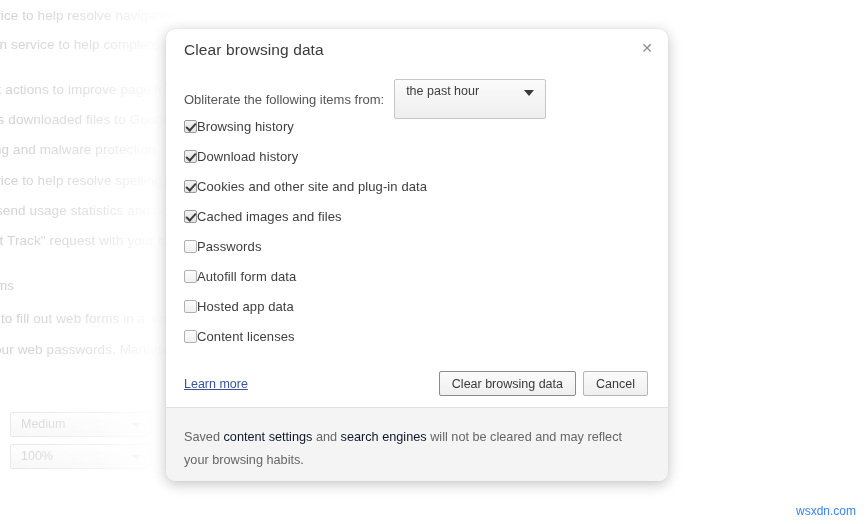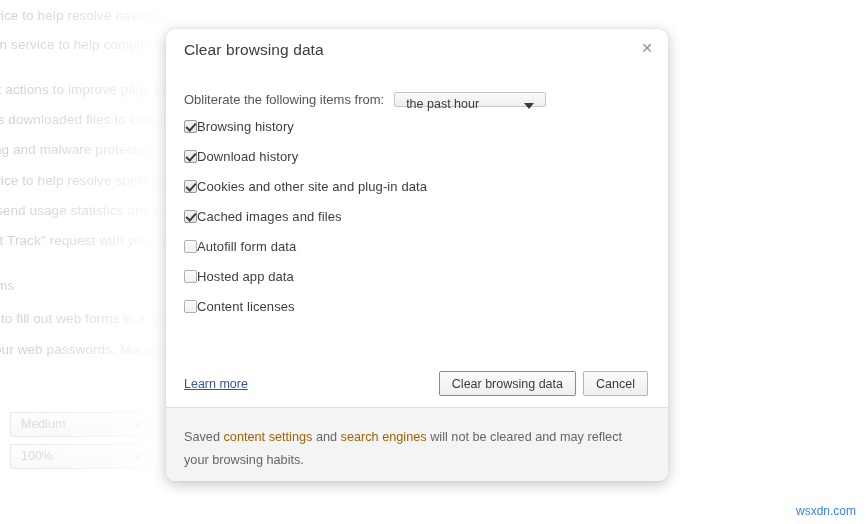--- a/index.html
+++ b/index.html
@@ -111,21 +111,21 @@
     display: flex;
     align-items: center;
   }
   #period-label {
     font-size: 13px;
     color: #555555;
     margin-right: 10px;
   }
   #period-select {
     position: relative;
-    height: 15px;
+    height: 40px;
     min-width: 152px;
     border: 1px solid #c6c6c6;
     border-radius: 2px;
     background: linear-gradient(#fbfbfb, #eeeeee);
     box-sizing: border-box;
     cursor: pointer;
   }
   #period-select-value {
     position: absolute;
     left: 11px;
@@ -248,21 +248,21 @@
   #footer-text {
     position: absolute;
     left: 18px;
     top: 18px;
     width: 444px;
     font-size: 12.7px;
     line-height: 23px;
     color: #666666;
   }
   #footer-text .flink {
-    color: #a16207;
+    color: #0f172a;
     cursor: pointer;
   }
 
   
   #watermark {
     position: absolute;
     right: 10px;
     bottom: 6px;
     font-size: 12px;
     color: #3b82f6;
@@ -326,20 +326,24 @@
       <div class="check-row checked">
         <span class="cbox"></span>
         <span class="check-label">Cookies and other site and plug-in data</span>
       </div>
       <div class="check-row checked">
         <span class="cbox"></span>
         <span class="check-label">Cached images and files</span>
       </div>
       <div class="check-row">
         <span class="cbox"></span>
+        <span class="check-label">Passwords</span>
+      </div>
+      <div class="check-row">
+        <span class="cbox"></span>
         <span class="check-label">Autofill form data</span>
       </div>
       <div class="check-row">
         <span class="cbox"></span>
         <span class="check-label">Hosted app data</span>
       </div>
       <div class="check-row">
         <span class="cbox"></span>
         <span class="check-label">Content licenses</span>
       </div>

